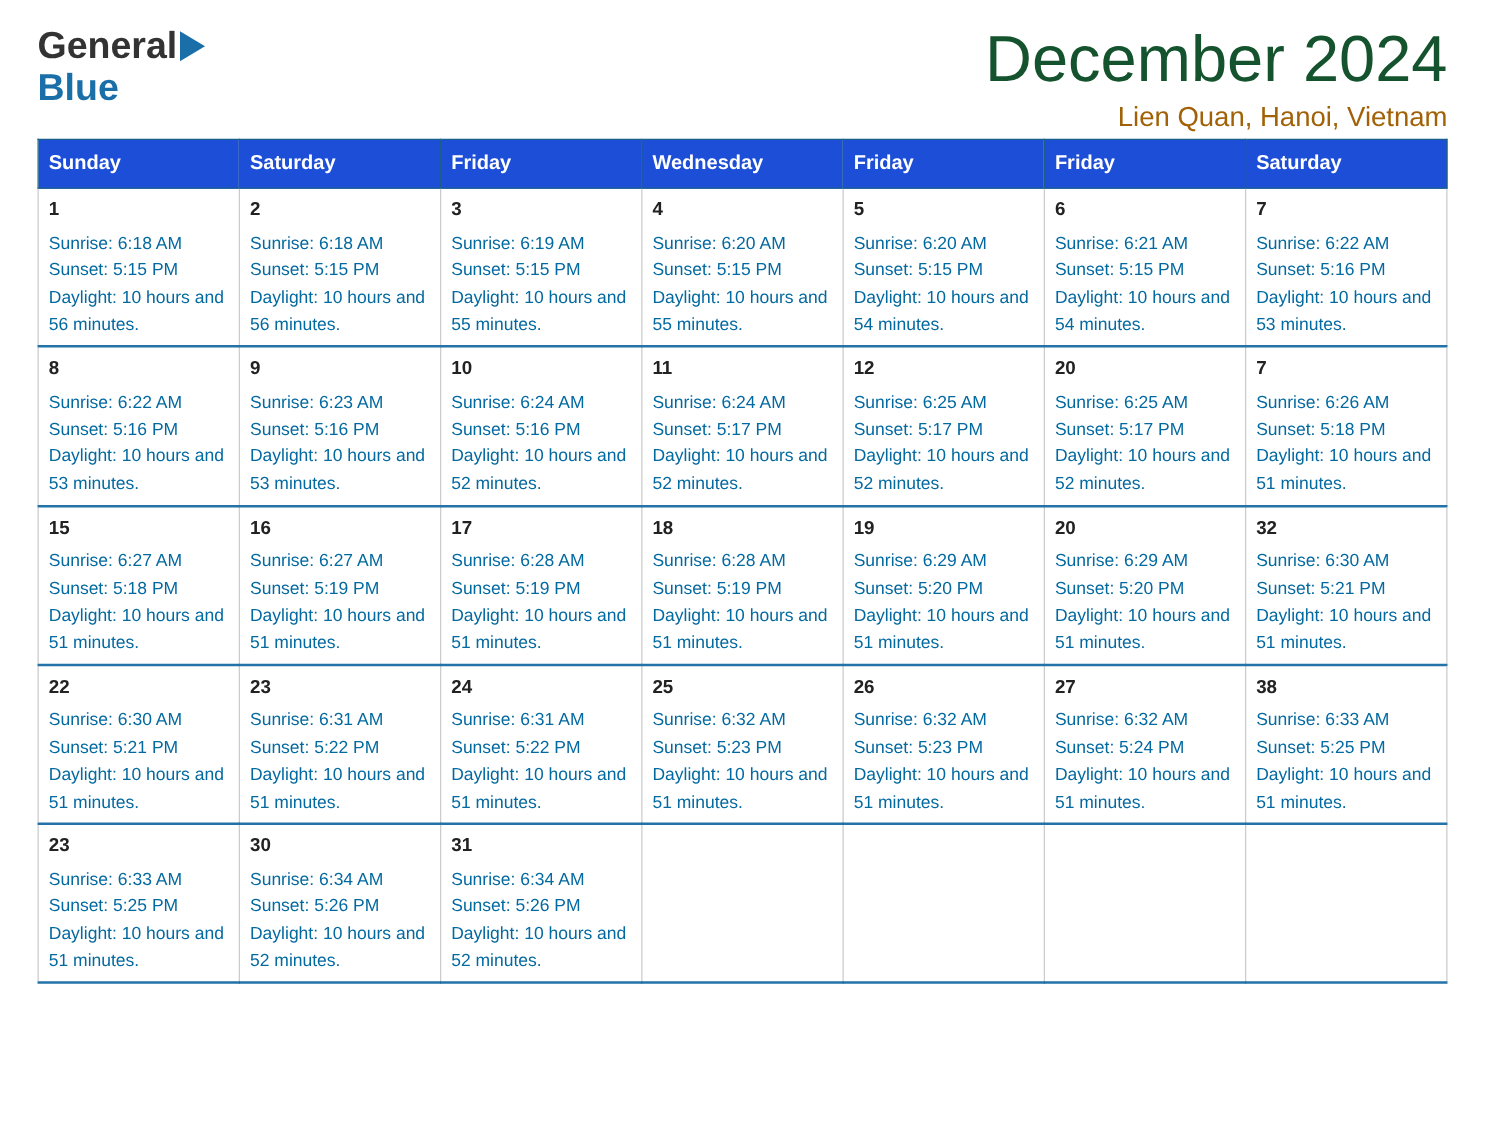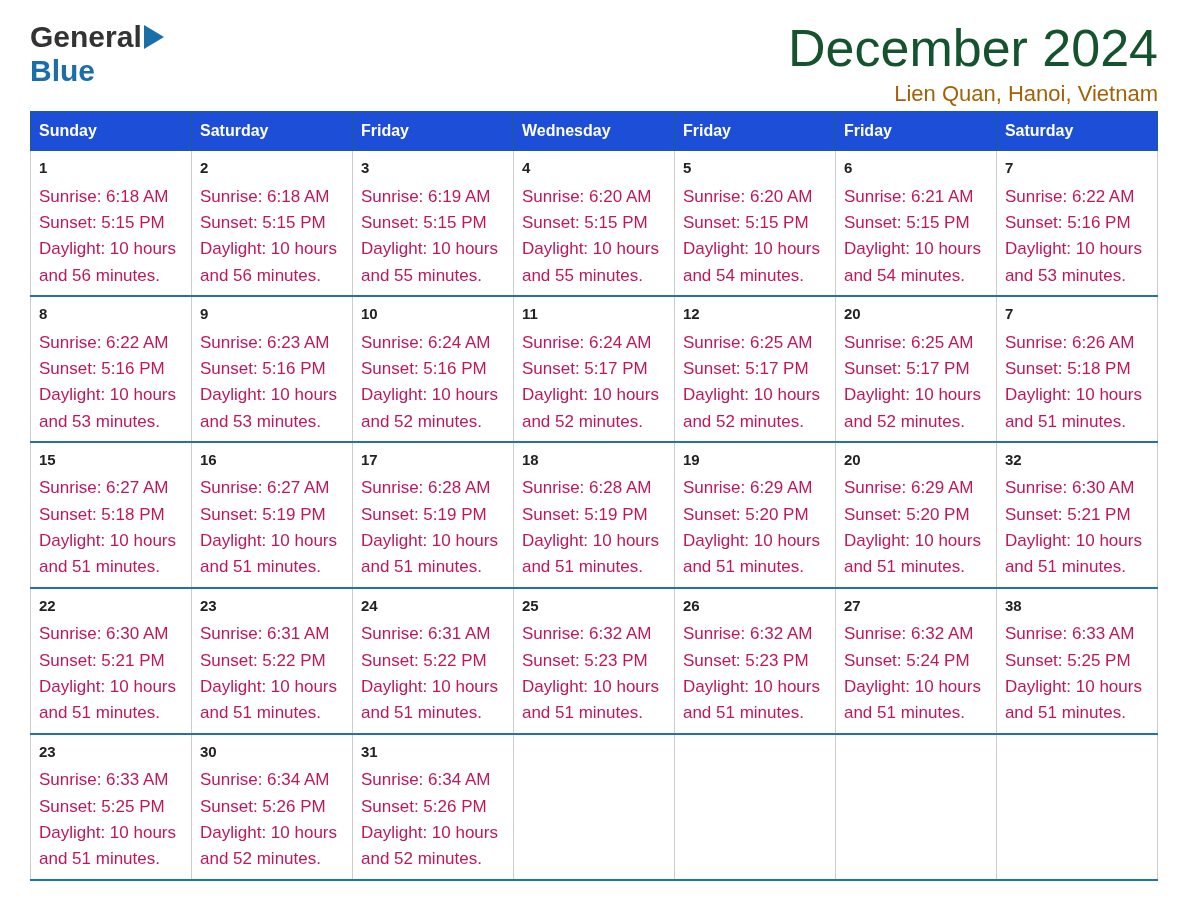--- a/index.html
+++ b/index.html
@@ -53,22 +53,22 @@
       color: #333;
       line-height: 1.5;
     }
     .day-number {
       font-size: 15px;
       font-weight: bold;
       color: #222;
       margin-bottom: 4px;
     }
     .day-info {
-      font-size: 17px;
-      color: #be185d;
+      font-size: 14px;
+      color: #0369a1;
       line-height: 1.55;
     }
     tbody tr {
       border-bottom: 2px solid #2372a8;
     }
     .logo-wrapper {
       display: flex;
       flex-direction: column;
       align-items: flex-start;
     }

